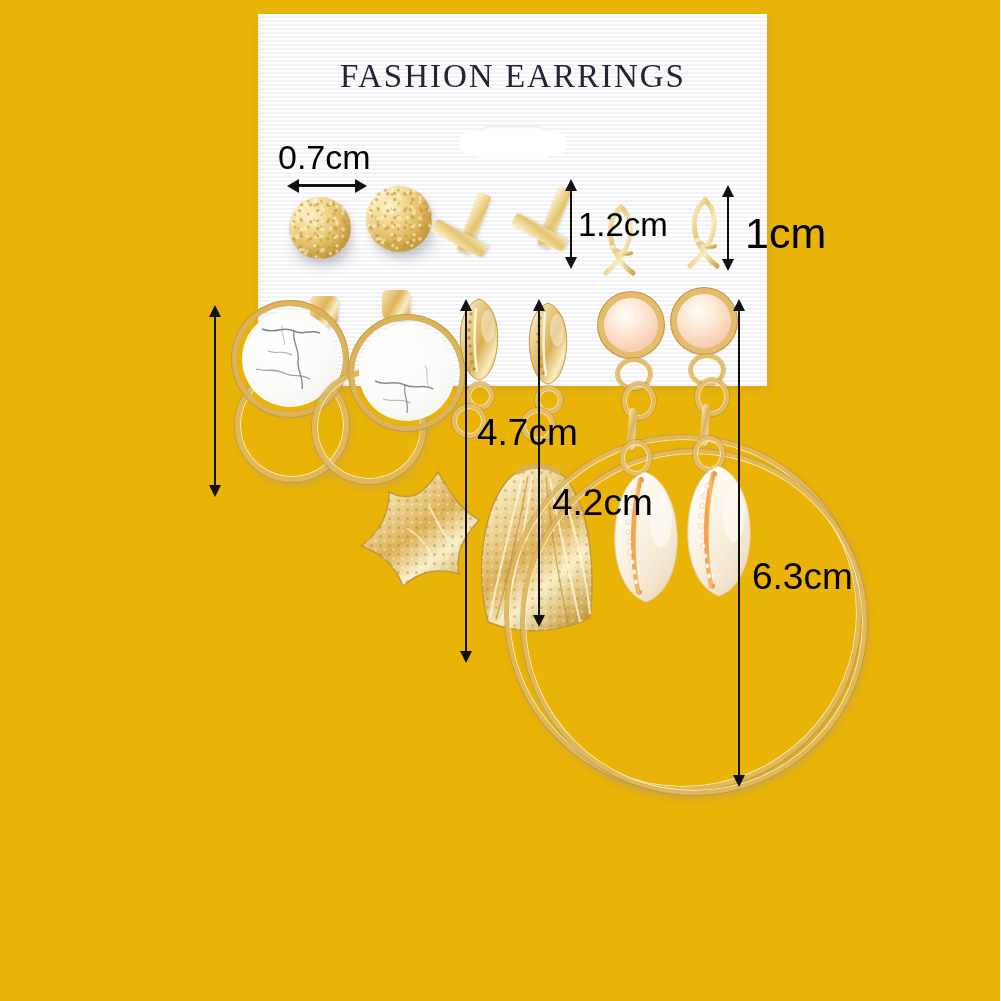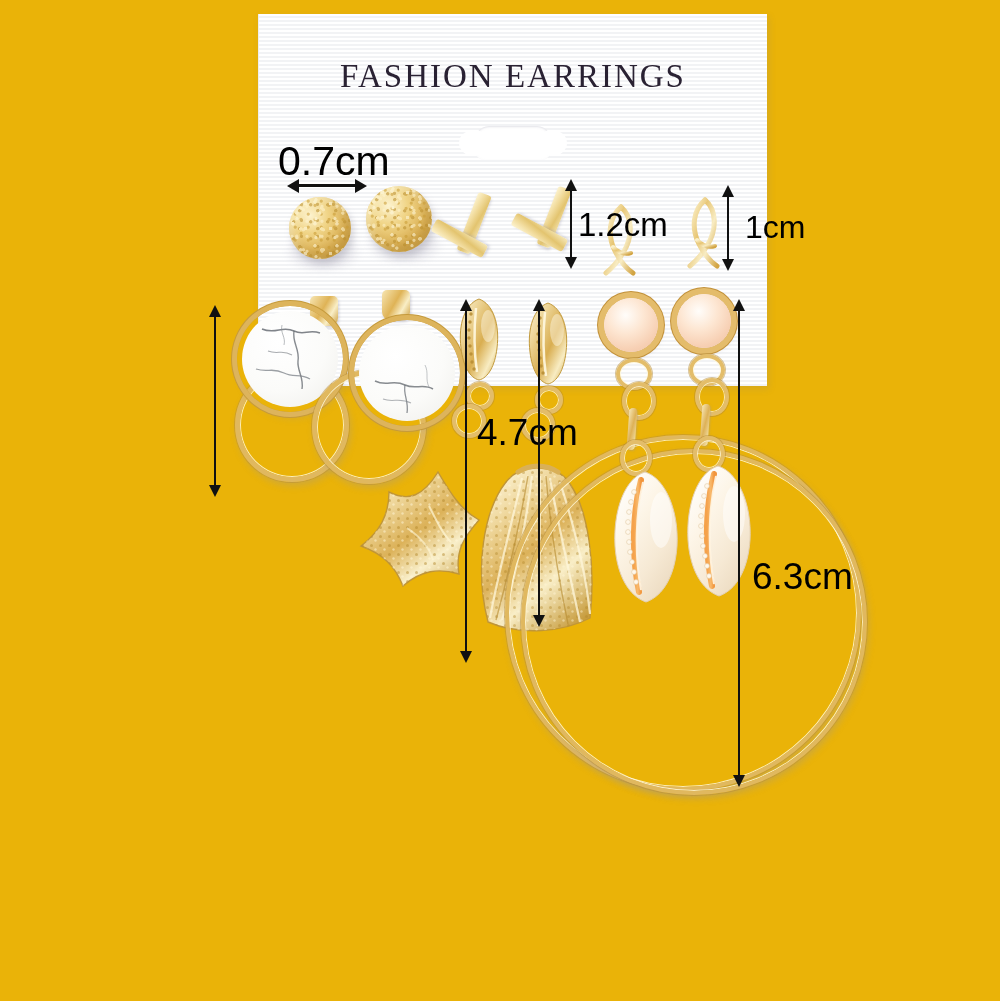--- a/index.html
+++ b/index.html
@@ -397,33 +397,34 @@
           <circle cx="26" cy="74" r="2.4"></circle>
         <circle cx="27" cy="84" r="2.4"></circle>
           <circle cx="29" cy="94" r="2.4"></circle>
           <circle cx="31" cy="104" r="2.4"></circle>
         <circle cx="33" cy="114" r="2.4"></circle>
       </g>
       <ellipse cx="58" cy="52" rx="11" ry="28" fill="#ffffff" opacity=".5"></ellipse>
     </svg>
   </div>
 
-  <div class="dimlabel" style="left:278px;top:138px;font-size:41px;">0.7cm</div>
+  <div class="dimlabel" style="left:278px;top:138px;font-size:34px;">0.7cm</div>
   <div class="arrow-h" style="left:298px;top:184px;width:58px;"></div>
 
   <div class="arrow-v" style="left:570px;top:190px;height:68px;"></div>
   <div class="dimlabel" style="left:578px;top:206px;font-size:33px;">1.2cm</div>
 
   <div class="arrow-v" style="left:727px;top:196px;height:64px;"></div>
-  <div class="dimlabel" style="left:745px;top:209px;font-size:32px;">1cm</div>
+  <div class="dimlabel" style="left:745px;top:209px;font-size:43px;">1cm</div>
 
   <div class="arrow-v" style="left:214px;top:316px;height:170px;"></div>
 
   <div class="arrow-v" style="left:465px;top:310px;height:342px;"></div>
   <div class="dimlabel" style="left:477px;top:412px;font-size:37px;">4.7cm</div>
 
   <div class="arrow-v" style="left:538px;top:310px;height:306px;"></div>
+  <div class="dimlabel" style="left:552px;top:482px;font-size:37px;">4.2cm</div>
 
   <div class="arrow-v" style="left:738px;top:310px;height:466px;"></div>
   <div class="dimlabel" style="left:752px;top:556px;font-size:37px;">6.3cm</div>
 
 
 </div>
 
 </body></html>

